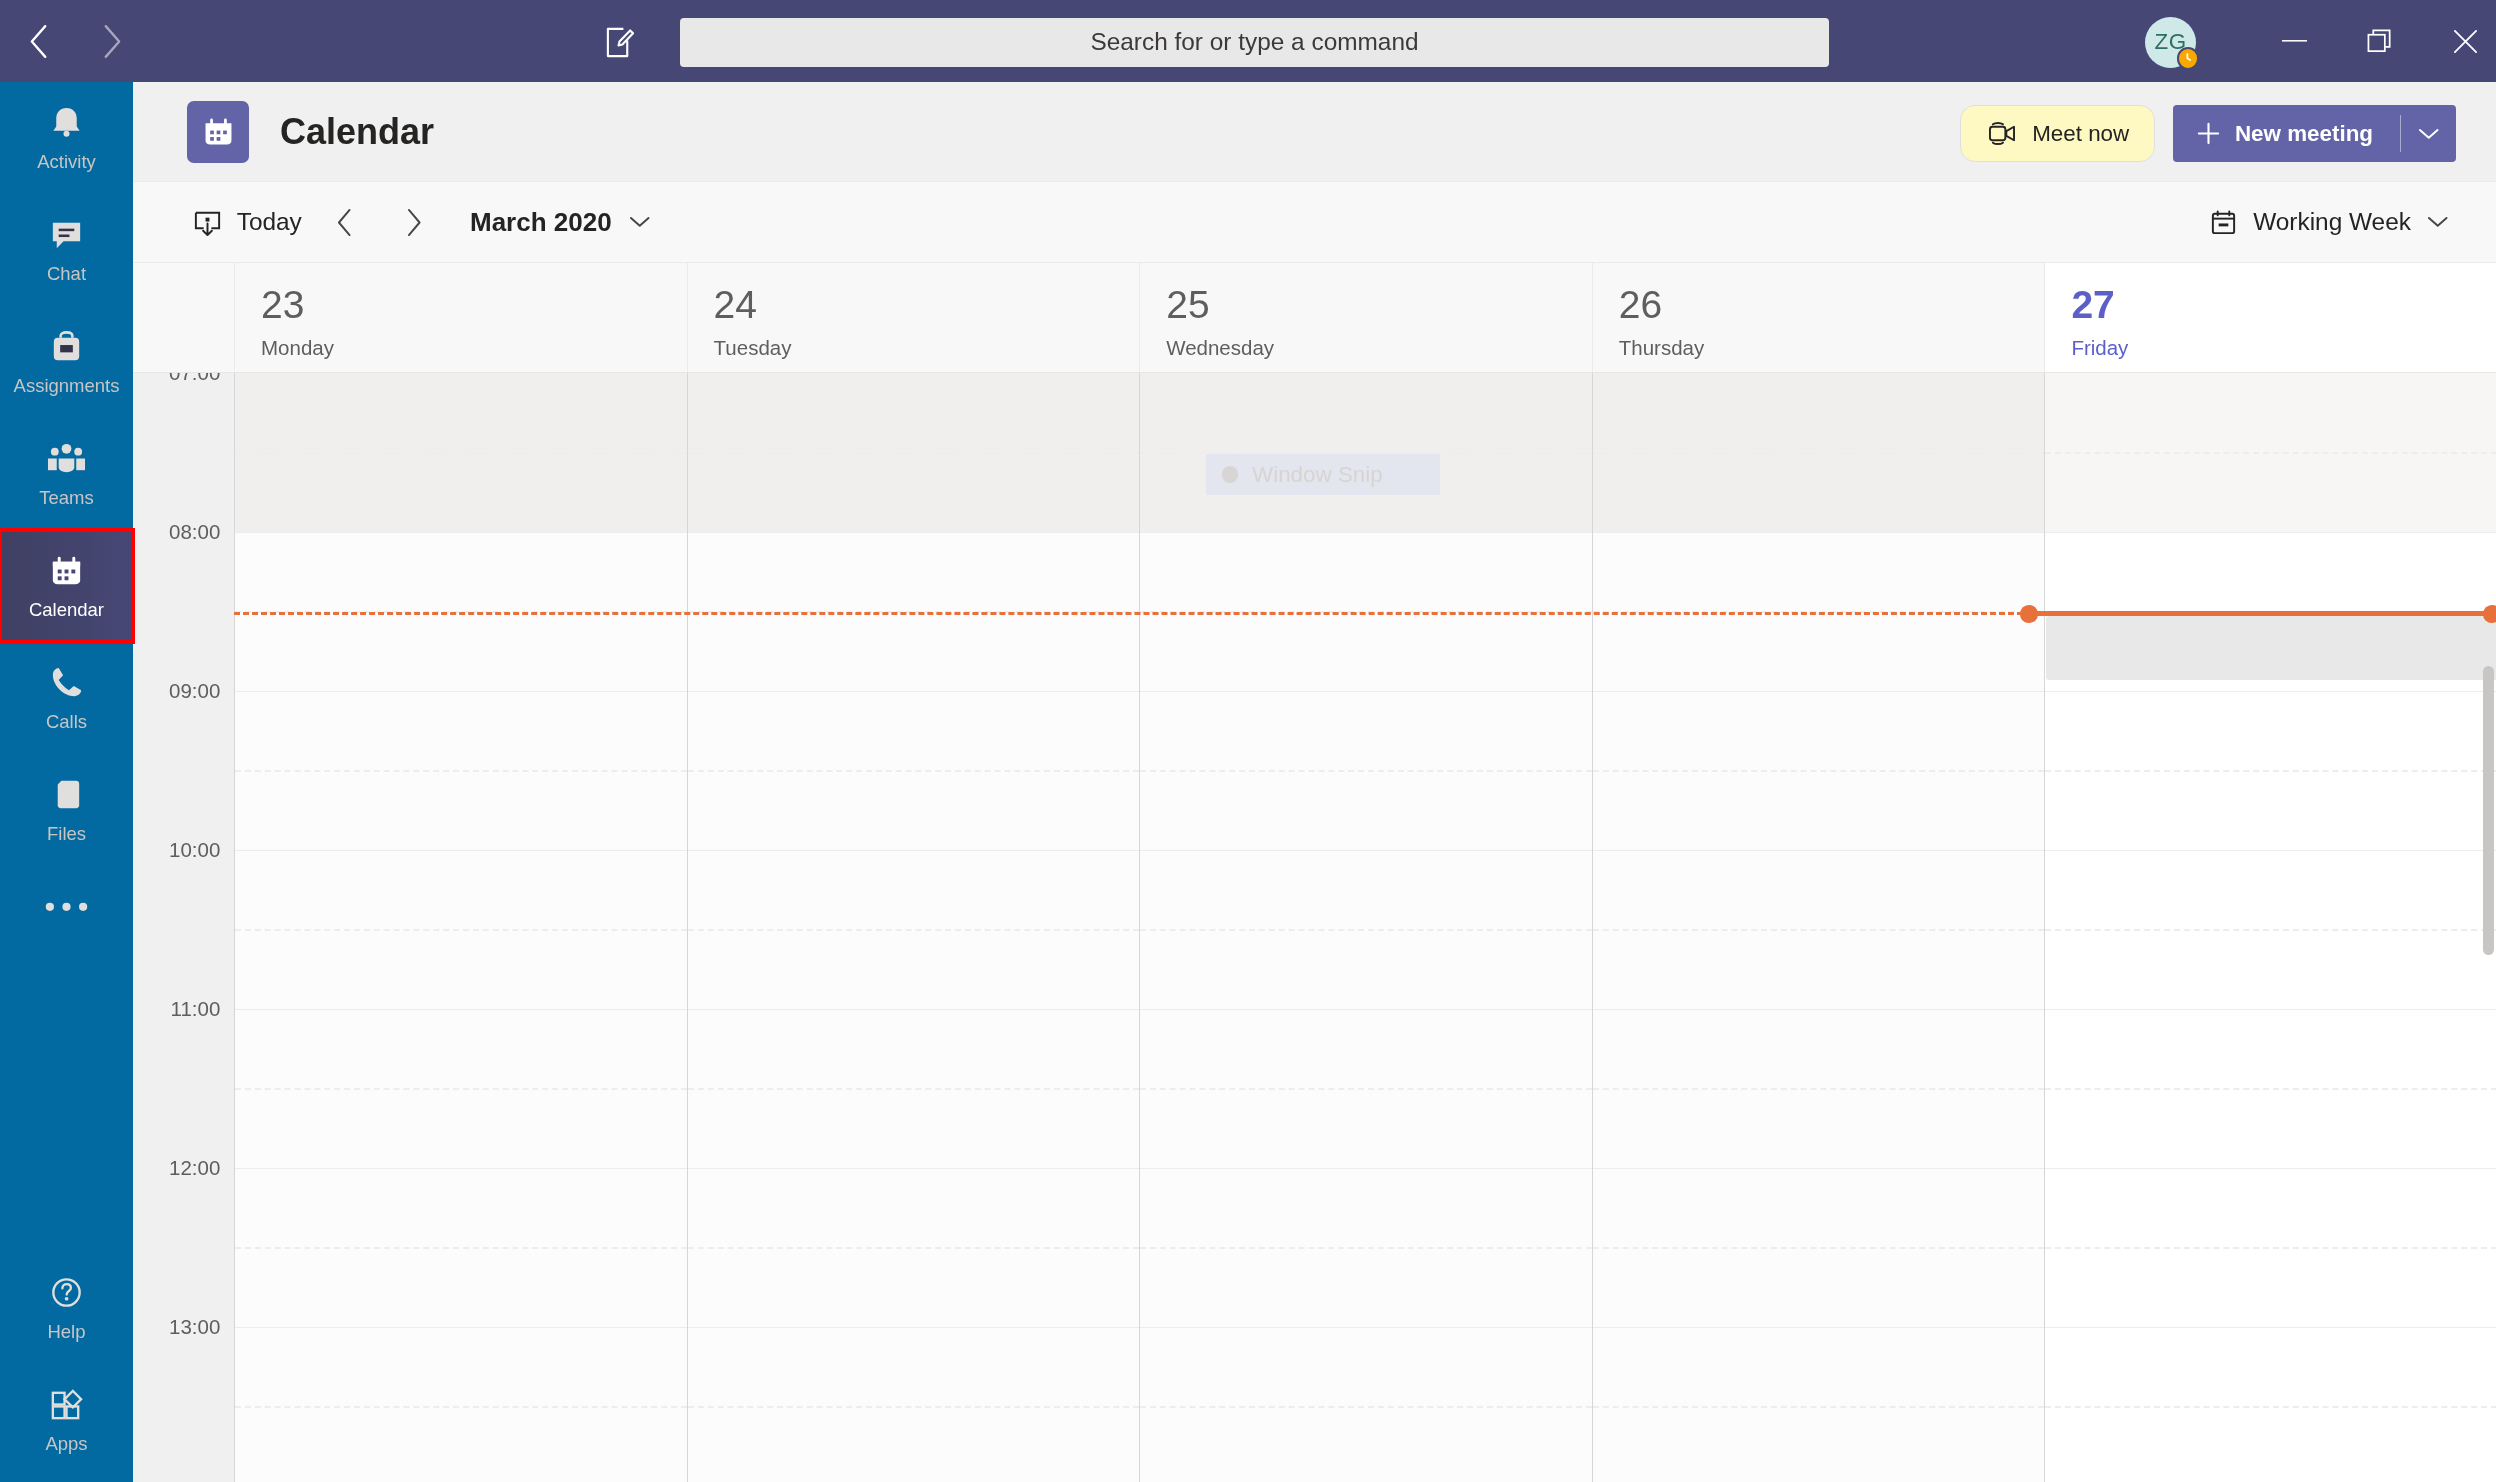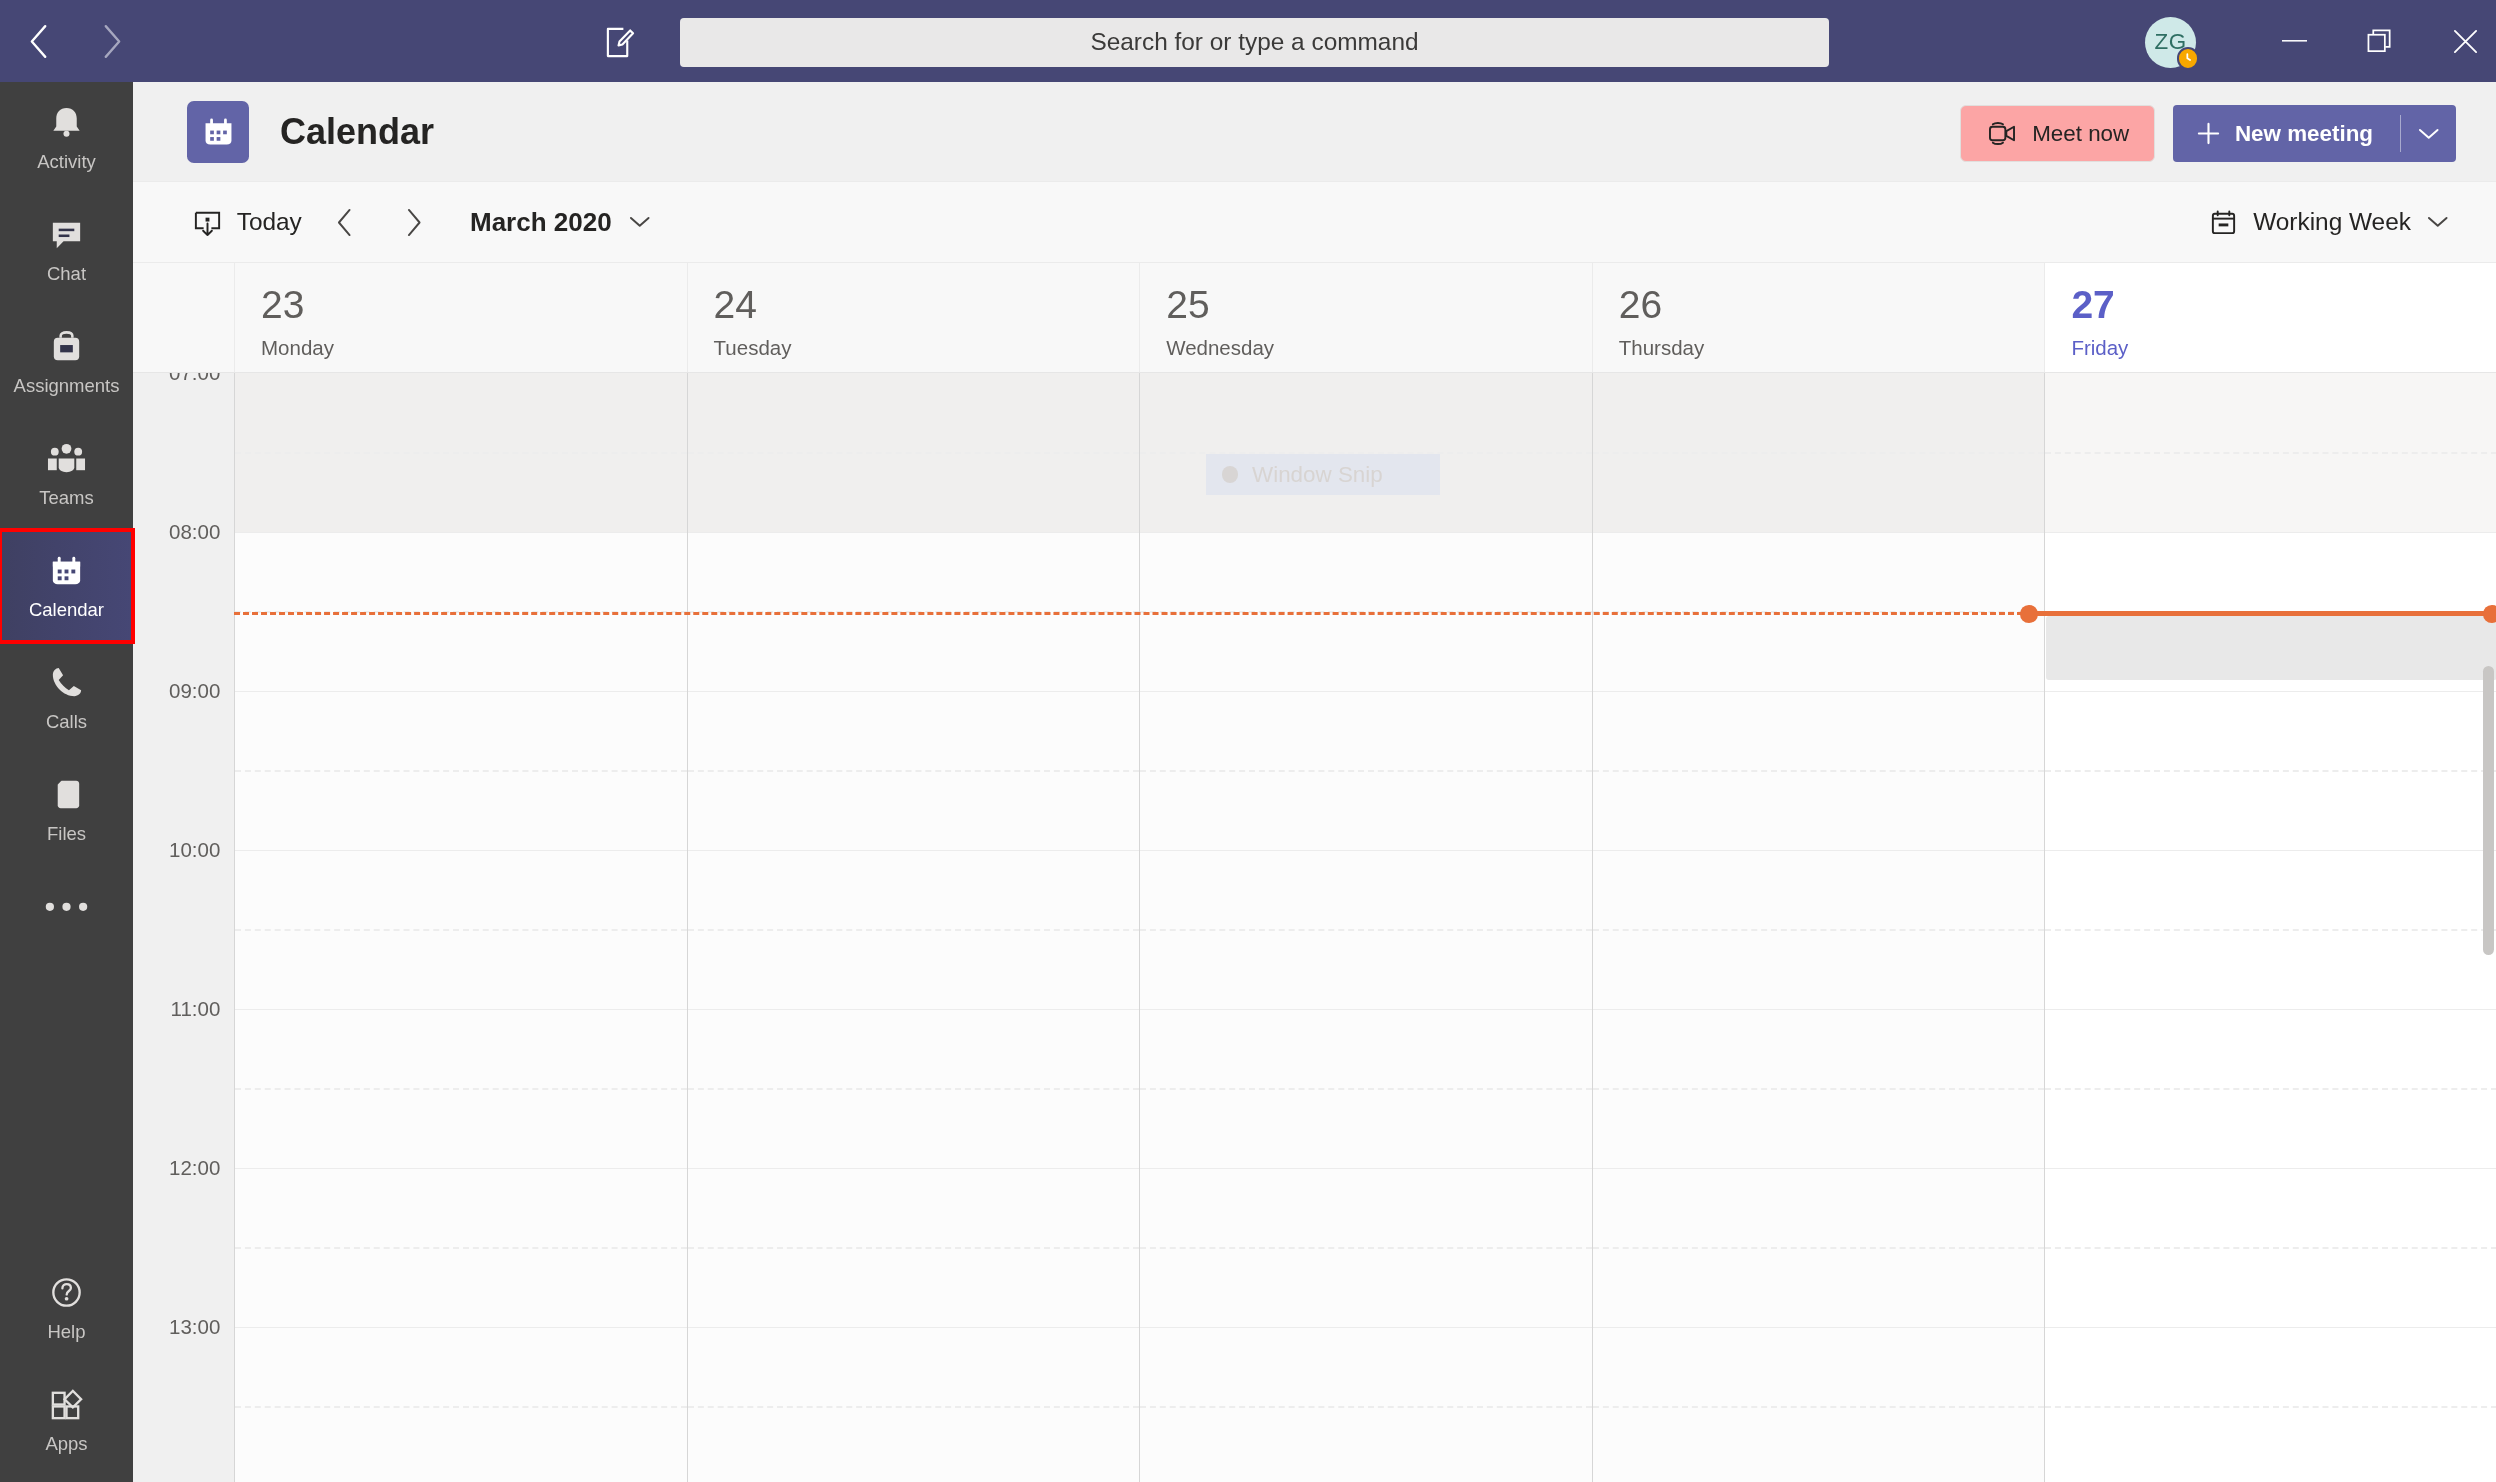--- a/index.html
+++ b/index.html
@@ -56,21 +56,21 @@
     position: absolute; top: 0; height: 82px; width: 82px;
     display: flex; align-items: center; justify-content: center; cursor: pointer;
   }
   .wbtn.min { left: 2253px; }
   .wbtn.max { left: 2339px; }
   .wbtn.close { left: 2424px; }
 
   
   .rail {
     position: absolute; left: 0; top: 82px; width: 133px; height: 1400px;
-    background: #404040;
+    background: #0369a1;
     text-align: right;
   }
   .rail-item {
     width: 133px; height: 112px;
     display: flex; flex-direction: column; align-items: center; justify-content: center;
     color: #c8c6c4; cursor: pointer; position: relative;
   }
   .rail-item .lbl { font-size: 18.5px; margin-top: 8.8px; white-space: nowrap; }
   .rail-item.active { color: #fff; background: linear-gradient(90deg,#3f4062,#464775); }
   .rail-item.active .lbl { color: #fff; }
@@ -84,21 +84,21 @@
     position: relative; height: 99px; background: #f0f0f0;
     display: flex; align-items: center;
   }
   .app-icon {
     margin-left: 54px; width: 62px; height: 62px; border-radius: 6.8px;
     background: #6264a7; display: flex; align-items: center; justify-content: center;
   }
   .app-title { margin-left: 31px; font-size: 36px; font-weight: bold; color: #252423; }
   .hdr-right { position: absolute; right: 41px; top: 23.4px; display: flex; align-items: center; gap: 17.6px; }
   .btn-meetnow {
-    height: 57px; padding: 0 25px; background: #fca5a5; border: 1px solid #e1dfdd; border-radius: 6px;
+    height: 57px; padding: 0 25px; background: #fef9c3; border: 1px solid #e1dfdd; border-radius: 15px;
     display: flex; align-items: center; gap: 14.6px; cursor: pointer;
     font-size: 22.4px; color: #252423;
   }
   .btn-newmeeting {
     height: 57px; background: #6264a7; border-radius: 3.9px;
     display: flex; align-items: center; cursor: pointer; color: #fff;
   }
   .btn-newmeeting .main-part { display: flex; align-items: center; gap: 13.7px; padding: 0 27px 0 23.4px; font-size: 22.4px; font-weight: bold; }
   .btn-newmeeting .split { width: 1px; height: 37px; background: rgba(255,255,255,.45); }
   .btn-newmeeting .caret-part { width: 55px; display: flex; align-items: center; justify-content: center; }

